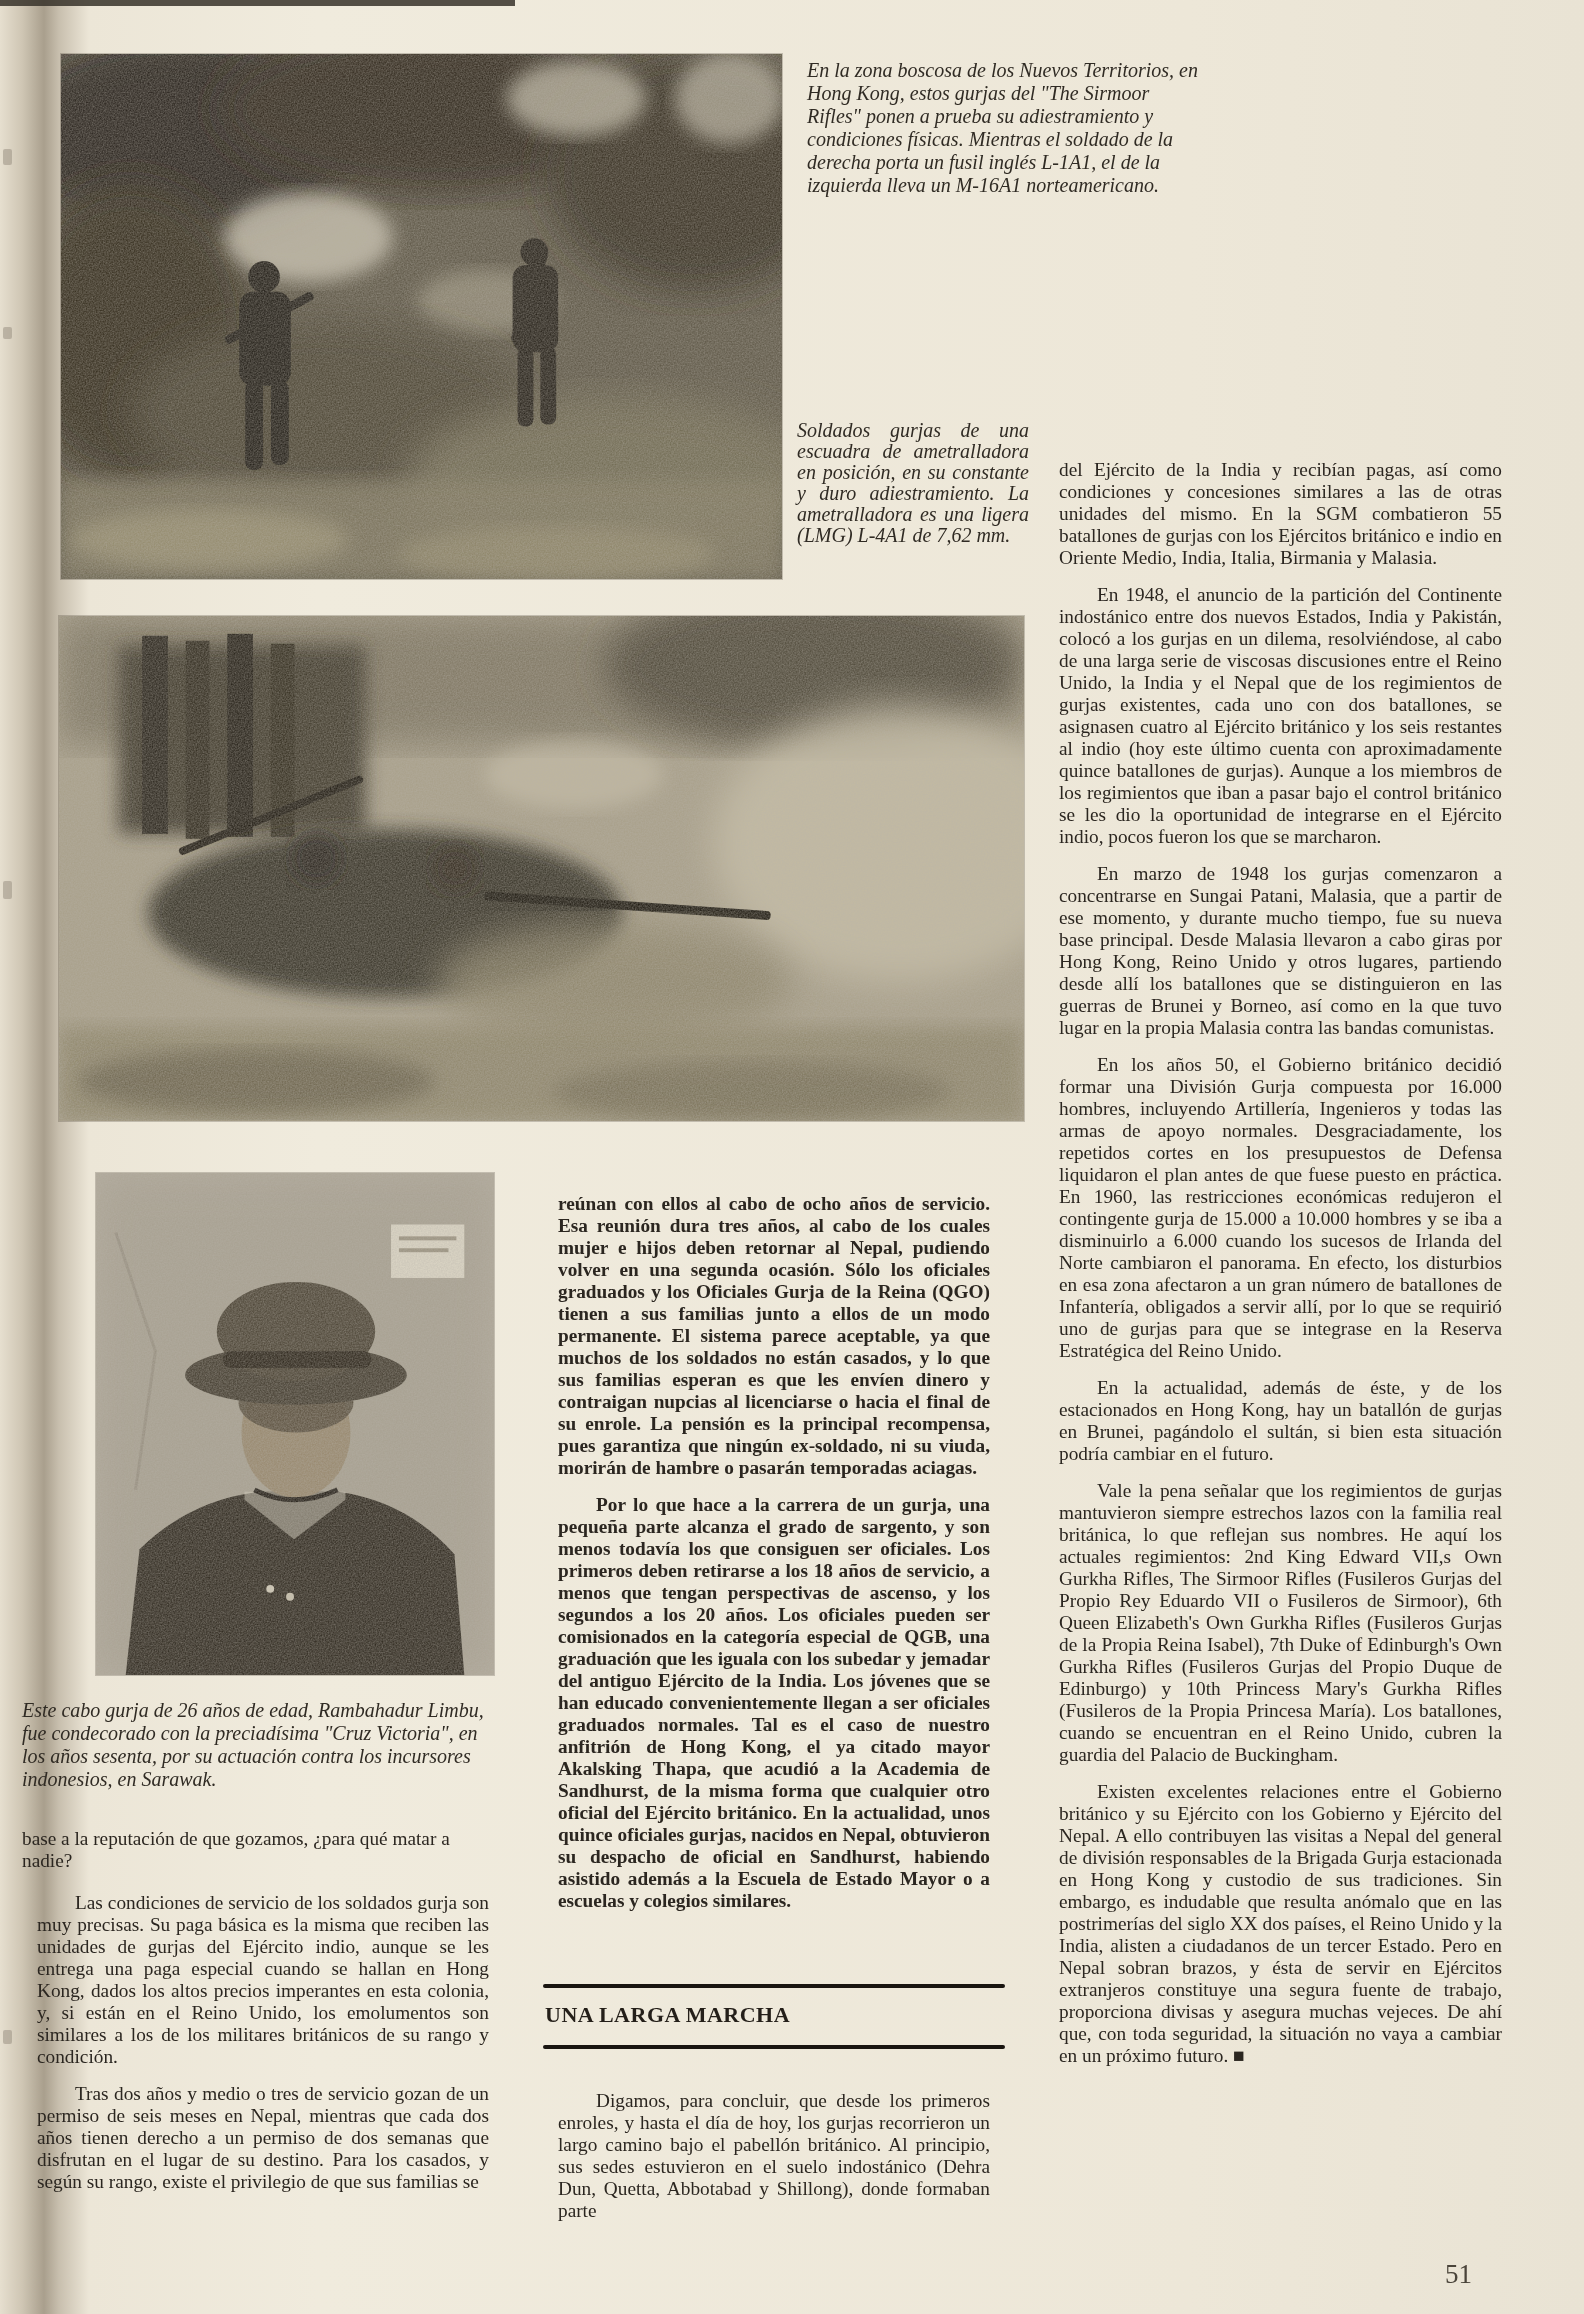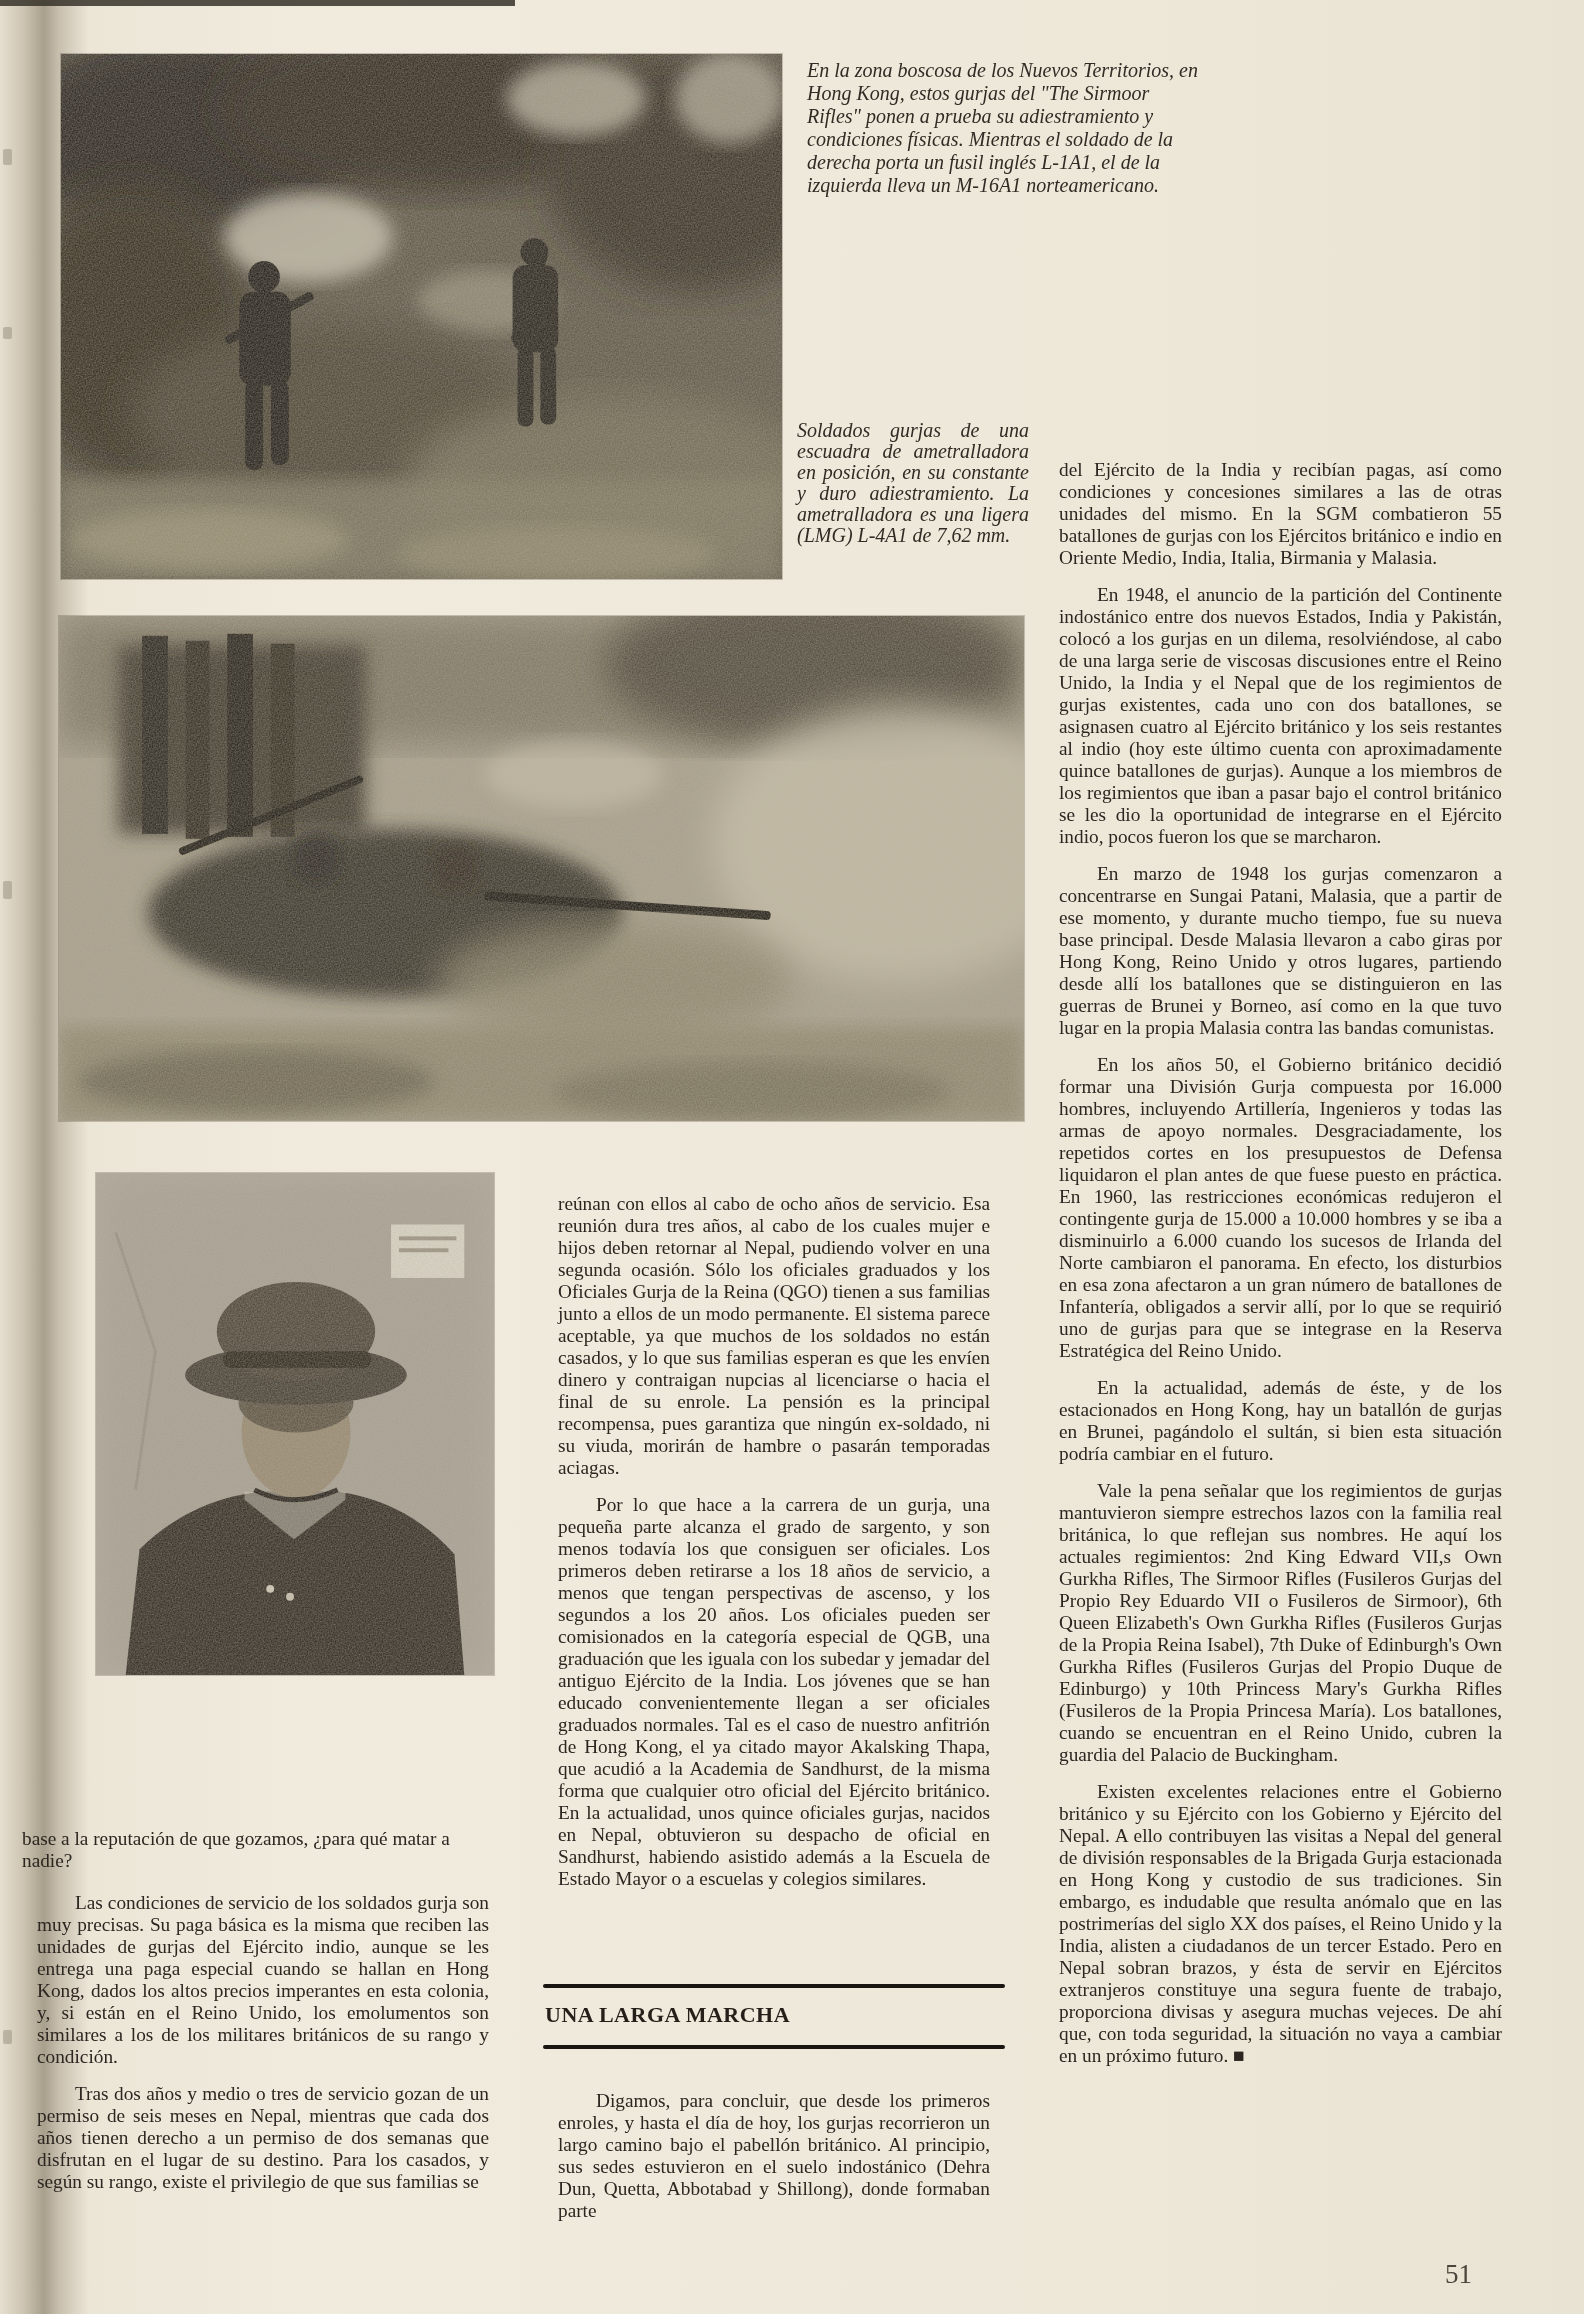--- a/index.html
+++ b/index.html
@@ -134,28 +134,29 @@
         <ellipse cx="202" cy="160" rx="80" ry="50" fill="#473f30"></ellipse>
         <rect x="128" y="180" width="150" height="17" rx="8" fill="#261f14"></rect>
         <path d="M160,320 Q200,340 244,320" stroke="#1c1710" stroke-width="5" fill="none"></path>
         <circle cx="176" cy="420" r="4" fill="#d2cbb8"></circle>
         <circle cx="196" cy="428" r="4" fill="#c8c1ad"></circle>
       </g>
       <rect width="402" height="507" filter="url(#grain)"></rect>
     </svg>
   </div>
 
+  <div class="cap" style="left:22px;top:1699px;width:481px;line-height:23px;">Este cabo gurja de 26 años de edad, Rambahadur Limbu, fue condecorado con la preciadísima "Cruz Victoria", en los años sesenta, por su actuación contra los incursores indonesios, en Sarawak.</div>
 
   <div class="col" style="left:22px;top:1828px;width:481px;text-align:left;">base a la reputación de que gozamos, ¿para qué matar a nadie?</div>
   <div class="col" style="left:22px;top:1877px;width:482px;height:426px;overflow:hidden;">
     <p>Las condiciones de servicio de los soldados gurja son muy precisas. Su paga básica es la misma que reciben las unidades de gurjas del Ejército indio, aunque se les entrega una paga especial cuando se hallan en Hong Kong, dados los altos precios imperantes en esta colonia, y, si están en el Reino Unido, los emolumentos son similares a los de los militares británicos de su rango y condición.</p>
     <p>Tras dos años y medio o tres de servicio gozan de un permiso de seis meses en Nepal, mientras que cada dos años tienen derecho a un permiso de dos semanas que disfrutan en el lugar de su destino. Para los casados, y según su rango, existe el privilegio de que sus familias se</p>
   </div>
 
-  <div class="col" style="left:543px;top:1178px;width:462px;height:798px;overflow:hidden;">
+  <div class="col" style="left:543px;top:1178px;width:462px;height:798px;overflow:hidden;font-weight:bold;">
     <p class="noindent">reúnan con ellos al cabo de ocho años de servicio. Esa reunión dura tres años, al cabo de los cuales mujer e hijos deben retornar al Nepal, pudiendo volver en una segunda ocasión. Sólo los oficiales graduados y los Oficiales Gurja de la Reina (QGO) tienen a sus familias junto a ellos de un modo permanente. El sistema parece aceptable, ya que muchos de los soldados no están casados, y lo que sus familias esperan es que les envíen dinero y contraigan nupcias al licenciarse o hacia el final de su enrole. La pensión es la principal recompensa, pues garantiza que ningún ex-soldado, ni su viuda, morirán de hambre o pasarán temporadas aciagas.</p>
     <p>Por lo que hace a la carrera de un gurja, una pequeña parte alcanza el grado de sargento, y son menos todavía los que consiguen ser oficiales. Los primeros deben retirarse a los 18 años de servicio, a menos que tengan perspectivas de ascenso, y los segundos a los 20 años. Los oficiales pueden ser comisionados en la categoría especial de QGB, una graduación que les iguala con los subedar y jemadar del antiguo Ejército de la India. Los jóvenes que se han educado convenientemente llegan a ser oficiales graduados normales. Tal es el caso de nuestro anfitrión de Hong Kong, el ya citado mayor Akalsking Thapa, que acudió a la Academia de Sandhurst, de la misma forma que cualquier otro oficial del Ejército británico. En la actualidad, unos quince oficiales gurjas, nacidos en Nepal, obtuvieron su despacho de oficial en Sandhurst, habiendo asistido además a la Escuela de Estado Mayor o a escuelas y colegios similares.</p>
   </div>
   <div class="rule" style="left:543px;top:1984px;width:462px;"></div>
   <div class="sect-head" style="left:545px;top:2002px;">UNA LARGA MARCHA</div>
   <div class="rule" style="left:543px;top:2045px;width:462px;"></div>
   <div class="col" style="left:543px;top:2075px;width:462px;height:238px;overflow:hidden;">
     <p>Digamos, para concluir, que desde los primeros enroles, y hasta el día de hoy, los gurjas recorrieron un largo camino bajo el pabellón británico. Al principio, sus sedes estuvieron en el suelo indostánico (Dehra Dun, Quetta, Abbotabad y Shillong), donde formaban parte</p>
   </div>
 

